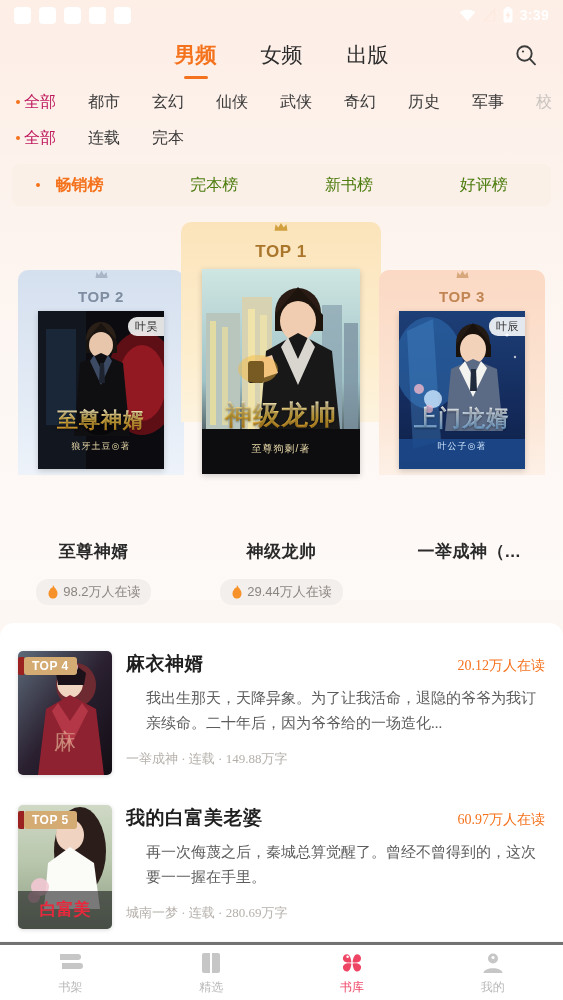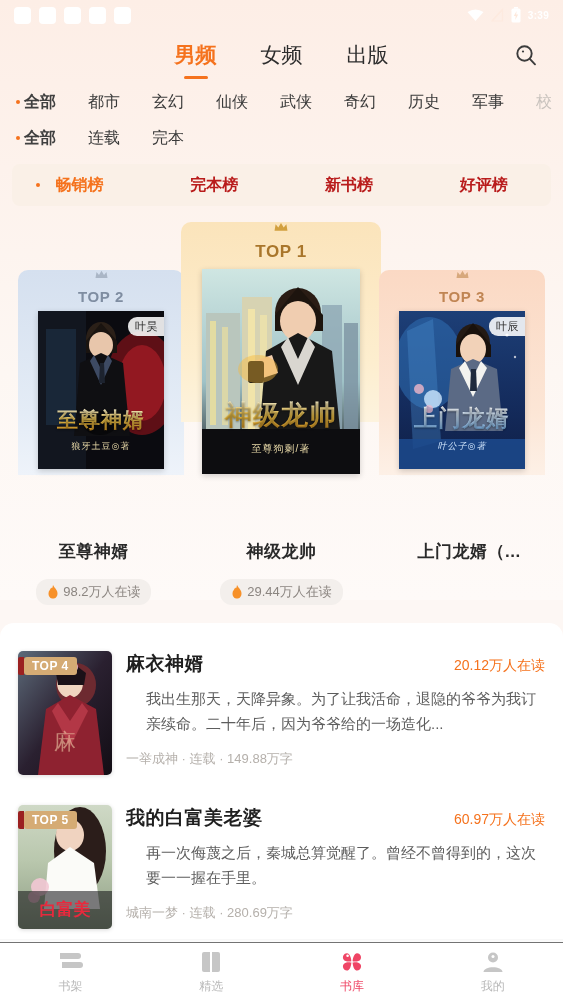--- a/index.html
+++ b/index.html
@@ -23,54 +23,54 @@
     position:relative; height:30px; display:flex; align-items:center;
     padding:0 14px; justify-content:space-between;
   }
   .sb-left { display:flex; gap:8px; align-items:center; }
   .sb-sq { width:17px; height:17px; border-radius:4px; background:#ffffff; }
   .sb-right { display:flex; align-items:center; gap:7px; }
   .ic-wifi { width:17px; height:13px; position:relative; }
   .ic-wifi svg { display:block; }
   .ic-sig { width:13px; height:14px; }
   .ic-bat { width:10px; height:16px; }
-  .sb-time { color:#ffffff; font-size:10px; font-weight:bold; letter-spacing:.3px; }
+  .sb-time { color:#ffffff; font-size:14px; font-weight:bold; letter-spacing:.3px; }
 
   
   .maintabs {
     position:relative; height:54px; display:flex; align-items:center; justify-content:center;
   }
   .maintabs-inner { display:flex; align-items:center; gap:44px; }
   .mtab { font-size:21px; color:#2d2d2d; position:relative; padding-bottom:4px; }
   .mtab.active { color:#f5721d; font-weight:bold; }
   .mtab.active::after {
     content:""; position:absolute; left:50%; transform:translateX(-50%);
     bottom:-6px; width:24px; height:3px; border-radius:2px; background:#f5721d;
   }
   .search-btn { position:absolute; right:20px; top:50%; transform:translateY(-50%);
      width:34px; height:34px; display:flex; align-items:center; justify-content:center; }
 
   
   .chiprow { position:relative; display:flex; align-items:center; height:36px;
      padding-left:14px; white-space:nowrap; overflow:hidden; gap:0; }
   .chip { font-size:16px; color:#3a3a3a; padding:0 16px; position:relative; flex:none; }
   .chip:first-child { padding-left:10px; }
-  .chip.sel { color:#404040; font-weight:bold; }
+  .chip.sel { color:#be185d; font-weight:normal; }
   .chip.sel::before {
     content:""; position:absolute; left:2px; top:50%; transform:translateY(-50%);
     width:4px; height:4px; border-radius:50%; background:#f5721d;
   }
   .chip.faded { color:#c8c2bd; }
 
   
   .subtabs {
     position:relative; margin:8px 12px 0 12px; height:42px; border-radius:8px;
     background:#faf0e7; display:flex; align-items:center;
   }
-  .subtab { flex:1; text-align:center; font-size:16px; color:#b91c1c; position:relative;font-weight:bold; }
+  .subtab { flex:1; text-align:center; font-size:16px; color:#4d7c0f; position:relative; }
   .subtab.sel { color:#f5721d; font-weight:bold; }
   .subtab.sel::before {
     content:""; position:absolute; left:24px; top:50%; transform:translateY(-50%);
     width:4px; height:4px; border-radius:50%; background:#f5721d;
   }
 
   
   .podium { position:relative; margin-top:16px; height:310px; }
   .pcard { position:absolute; border-radius:10px 10px 0 0; }
   .pcard .ptop { text-align:center; position:relative; }
@@ -107,21 +107,21 @@
     text-shadow:0 1px 2px rgba(0,0,0,.35);
   }
   .cover-author {
     position:absolute; left:0; right:0; bottom:10%;
     text-align:center; font-size:9px; color:#e8d9a8; letter-spacing:1px;
   }
   .cover-title.blue {
     background:linear-gradient(180deg,#ffffff 10%,#bfe0ff 55%,#5b9ede 100%);
     -webkit-background-clip:text; background-clip:text; color:transparent;
   }
-  .cover-author.blue { color:#cfe4fb;font-style:italic; }
+  .cover-author.blue { color:#cfe4fb; }
 
   
   .art { position:absolute; inset:0; }
 
   
   .pmeta-row { position:relative; display:flex; margin-top:8px; }
   .pmeta { flex:1; text-align:center; }
   .pmeta .bt { font-size:17px; color:#2a2a2a; font-weight:bold; letter-spacing:.5px;
      white-space:nowrap; overflow:hidden; text-overflow:ellipsis; padding:0 6px; }
   .pill {
@@ -138,32 +138,32 @@
   .thumb { width:94px; height:124px; border-radius:5px; position:relative; overflow:hidden;
      flex:none; box-shadow:0 1px 4px rgba(0,0,0,.15); }
   .ribbon {
     position:absolute; left:6px; top:6px; background:#d5ab74; color:#fff;
     font-size:12px; padding:2px 8px; border-radius:3px; letter-spacing:.5px; font-weight:bold;
   }
   .ribbon::before {
     content:""; position:absolute; left:-6px; top:0; bottom:0; width:6px;
     background:#9b2020; border-radius:2px 0 0 2px;
   }
-  .binfo { flex:1; min-width:0; }
+  .binfo { flex:1; min-width:0;font-family:Liberation Serif, serif; }
   .brow1 { display:flex; align-items:baseline; justify-content:space-between; gap:10px; }
   .btitle { font-size:19px; font-weight:bold; color:#1f1f1f; letter-spacing:.5px;
     white-space:nowrap; overflow:hidden; text-overflow:ellipsis; }
   .bhot { font-size:14px; color:#f5721d; flex:none; }
   .bdesc { margin-top:9px; font-size:15px; line-height:25px; color:#5d5d5d;margin-left:20px; }
   .btags { margin-top:14px; font-size:13px; color:#b5b0ab; }
 
   
   .bottomnav {
     position:absolute; left:0; bottom:0; width:563px; height:58px; background:#ffffff;
-    border-top:1px solid #737373; display:flex; align-items:center;
+    border-top:3px solid #737373; display:flex; align-items:center;
   }
   .navitem { flex:1; text-align:center; }
   .navicon { height:26px; display:flex; align-items:center; justify-content:center; }
   .navlabel { font-size:12px; color:#b8b8b8; margin-top:3px; }
   .navitem.active .navlabel { color:#ef4565; }
   .nav-sep { position:absolute; left:0; top:-4px; width:563px; height:4px;
      background:linear-gradient(180deg,rgba(0,0,0,.03),rgba(0,0,0,0)); }
 </style>
 </head>
 <body>
@@ -366,21 +366,21 @@
     <div class="pmeta">
       <div class="bt">神级龙帅</div>
       <div class="pill">
         <svg class="flame" viewBox="0 0 12 14">
           <path d="M6 0 C7.5 3.2 10.5 4.6 10.5 8.4 C10.5 11.6 8.4 13.6 6 13.6 C3.6 13.6 1.5 11.6 1.5 8.4 C1.5 5.4 3.6 4.4 4.2 2.4 C4.8 3.8 5.4 3.4 6 0 Z" fill="#f79129"></path>
         </svg>
         <span>29.44万人在读</span>
       </div>
     </div>
     <div class="pmeta">
-      <div class="bt">上门龙婿（...</div>
+      <div class="bt">一举成神（...</div>
     </div>
   </div>
 
   <div class="listwrap">
 
     <div class="bookrow">
       <div class="thumb">
         <svg class="art" viewBox="0 0 94 124" preserveAspectRatio="none">
           <defs>
             <linearGradient id="mg" x1="0" y1="0" x2="1" y2="1">

